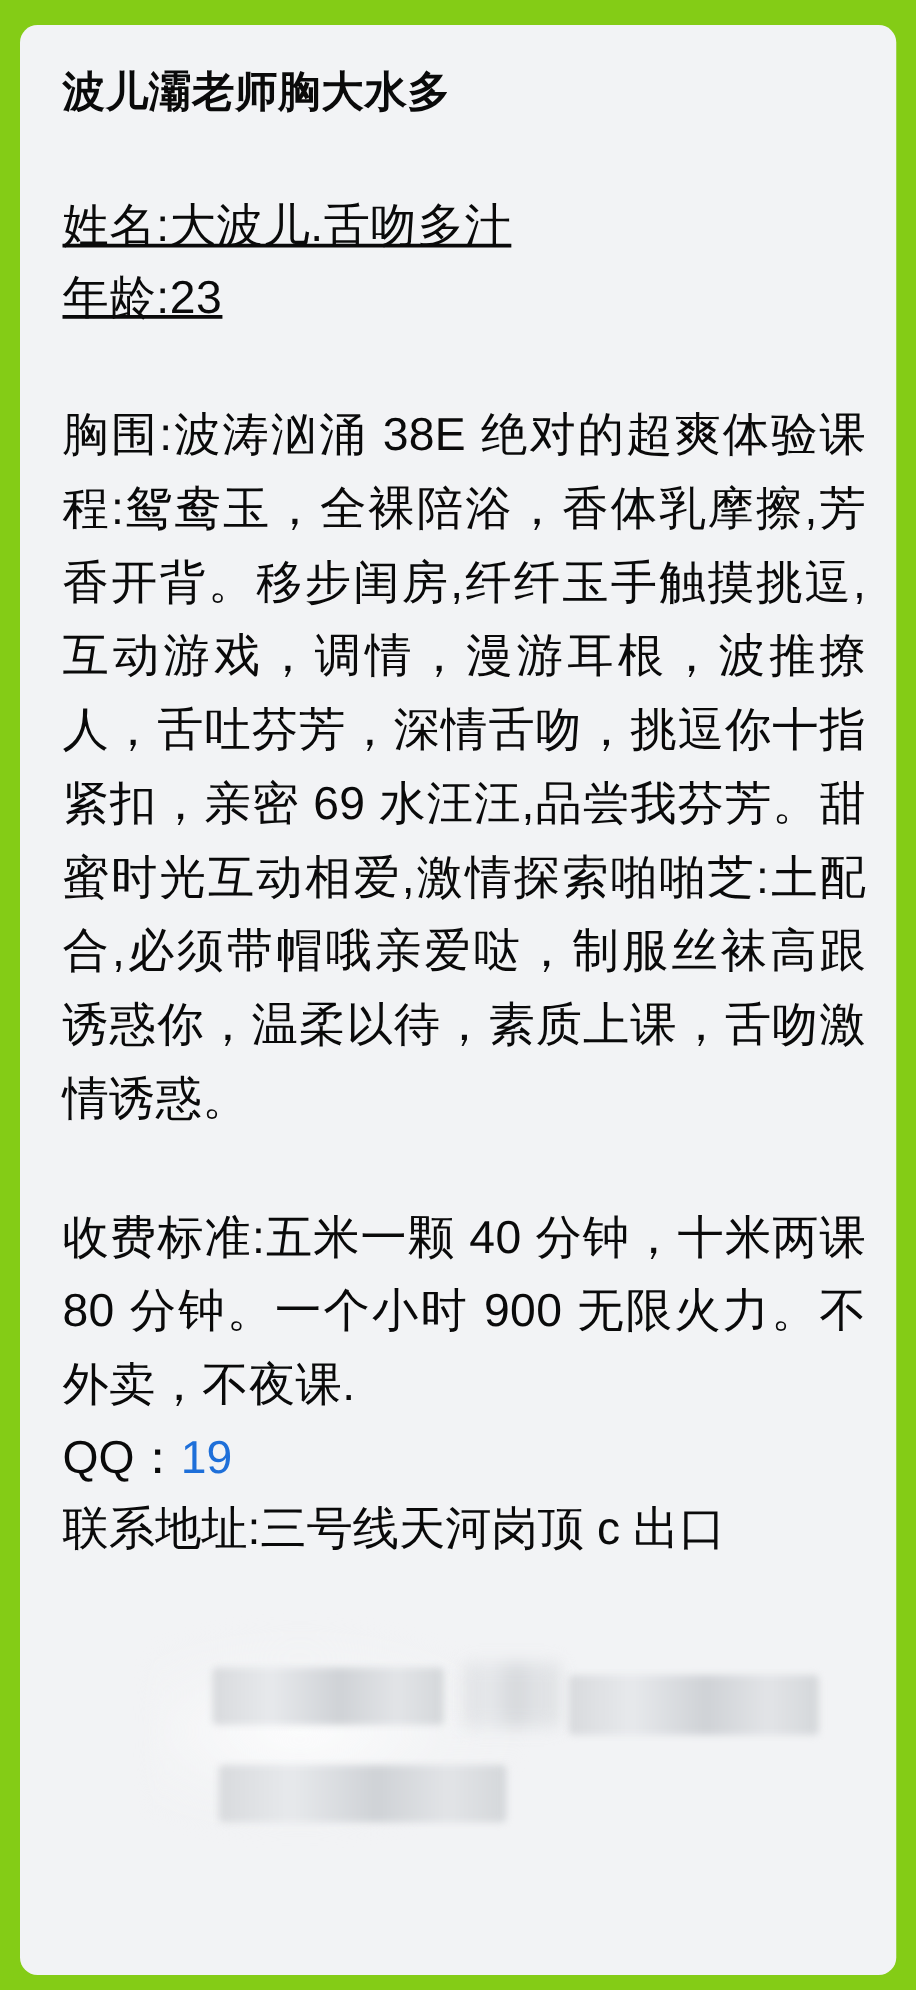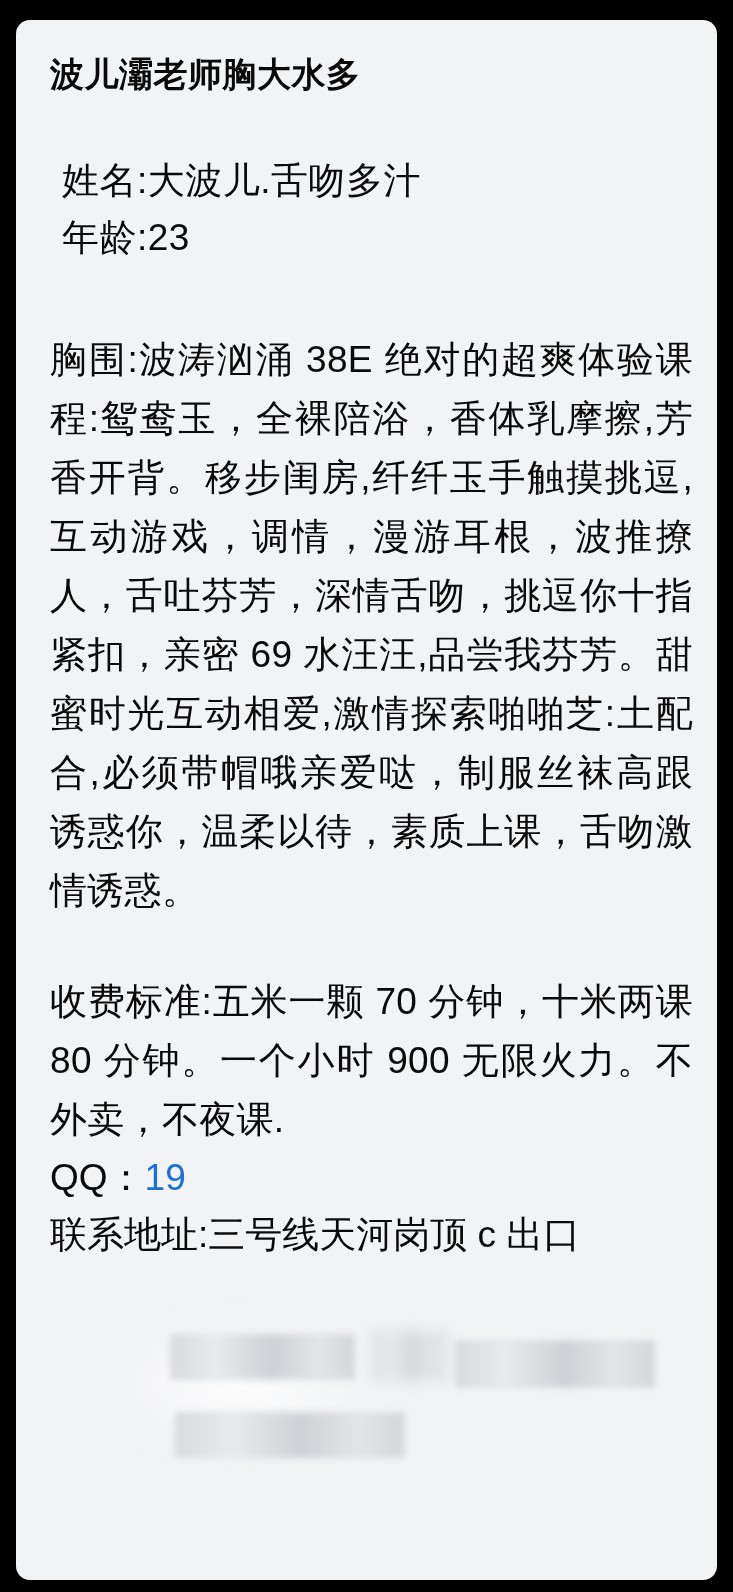--- a/index.html
+++ b/index.html
@@ -10,21 +10,21 @@
   body {
     width: 733px;
     height: 1592px;
     font-family: "Liberation Sans", "DejaVu Sans", sans-serif;
     overflow: hidden;
   }
   .screen {
     position: relative;
     width: 733px;
     height: 1592px;
-    background: #000000;
+    background: #84cc16;
     box-sizing: border-box;
     padding: 20px 16px 0 16px;
   }
   .bubble-wrap {
     position: relative;
     width: 701px;
   }
   .bubble-tail {
     position: absolute;
     left: 0px;
@@ -53,21 +53,22 @@
   }
   .line {
     font-size: 37px;
     line-height: 57px;
     font-weight: 400;
     letter-spacing: 0.5px;
     margin: 0;
     white-space: pre-wrap;
   }
   .block {
-    margin: 12px;
+    margin: 0;
+    text-decoration: underline;
   }
   .gap {
     height: 52px;
   }
   .para {
     font-size: 37px;
     line-height: 59px;
     letter-spacing: 0.3px;
     margin: 0;
     text-align: justify;
@@ -127,21 +128,21 @@
         <p class="line">姓名:大波儿.舌吻多汁</p>
         <p class="line">年龄:23</p>
       </div>
 
       <div class="gap"></div>
 
       <p class="para">胸围:波涛汹涌 38E 绝对的超爽体验课程:鸳鸯玉，全裸陪浴，香体乳摩擦,芳香开背。移步闺房,纤纤玉手触摸挑逗,互动游戏，调情，漫游耳根，波推撩人，舌吐芬芳，深情舌吻，挑逗你十指紧扣，亲密 69 水汪汪,品尝我芬芳。甜蜜时光互动相爱,激情探索啪啪芝:土配合,必须带帽哦亲爱哒，制服丝袜高跟诱惑你，温柔以待，素质上课，舌吻激情诱惑。</p>
 
       <div class="gap"></div>
 
-      <p class="para">收费标准:五米一颗 70 分钟，十米两课 80 分钟。一个小时 900 无限火力。不外卖，不夜课.</p>
+      <p class="para">收费标准:五米一颗 40 分钟，十米两课 80 分钟。一个小时 900 无限火力。不外卖，不夜课.</p>
 
       <div class="contact-block">
         <p class="masked-row"><span>QQ：</span><span class="qq-num">19</span></p>
         <p class="masked-row"><span>联系地址:</span><span>三号线天河岗顶 c 出口</span></p>
       </div>
 
     </div>
   </div>
 
   <div class="smudge"></div>

